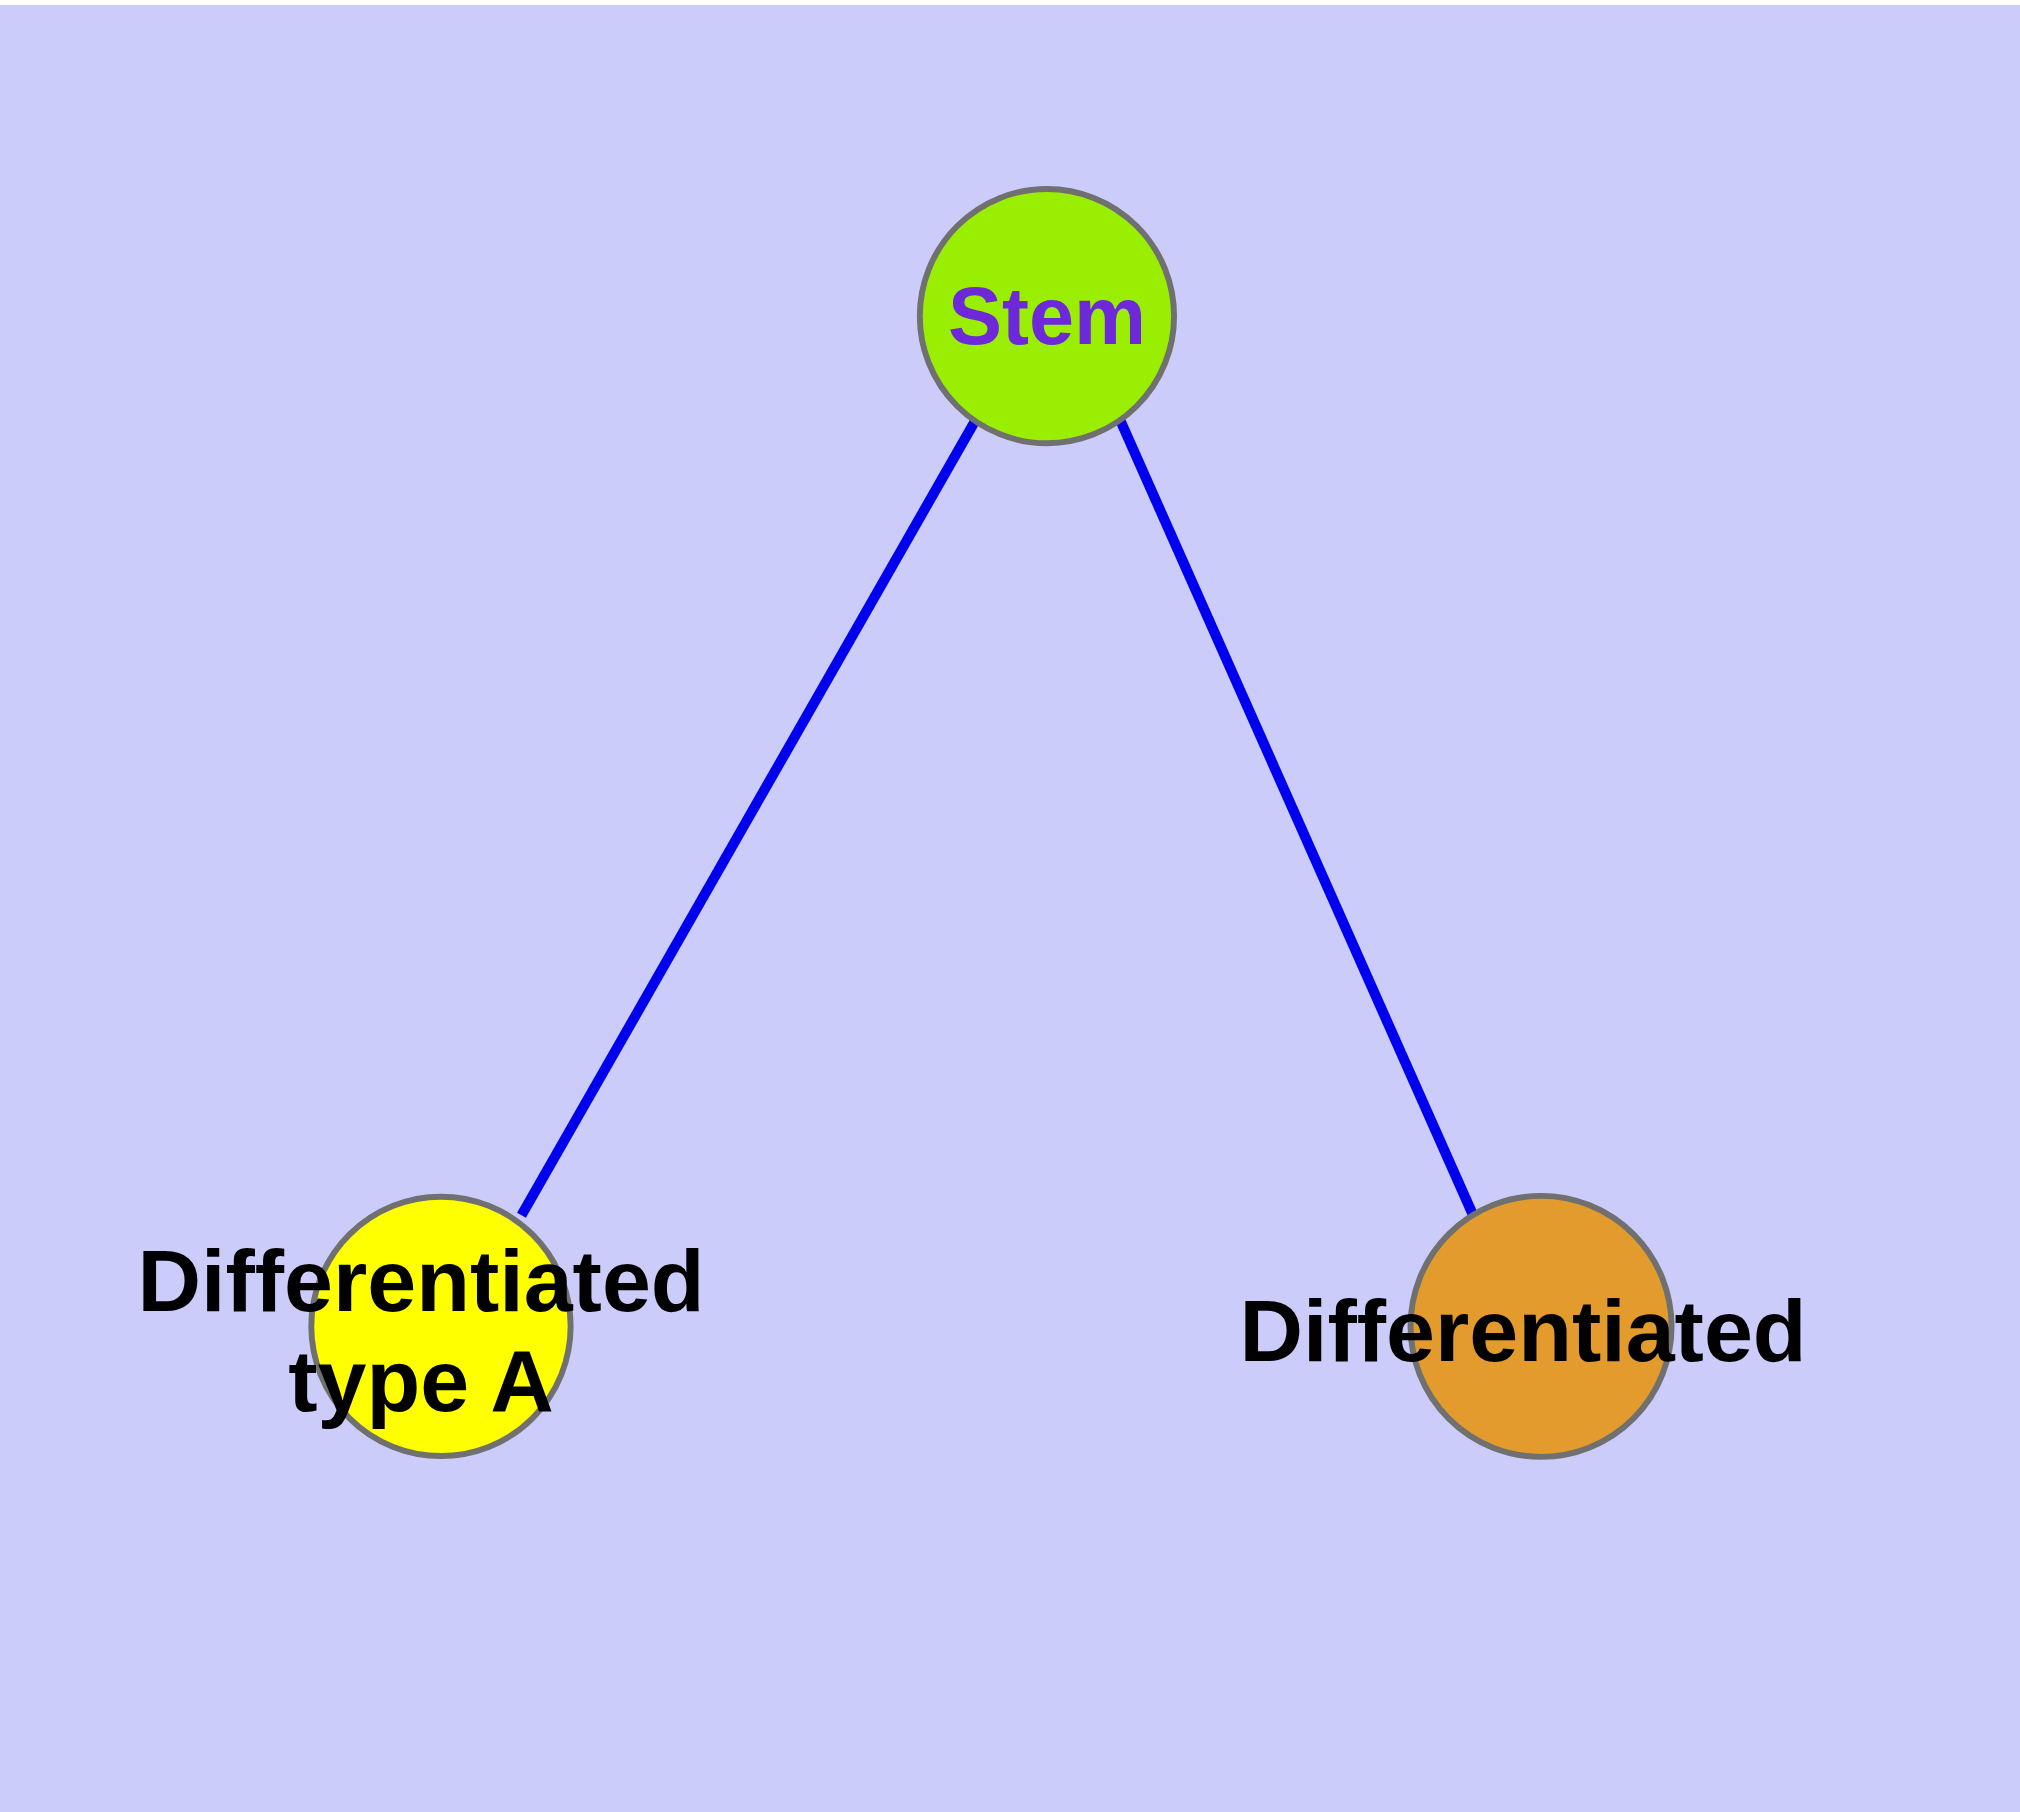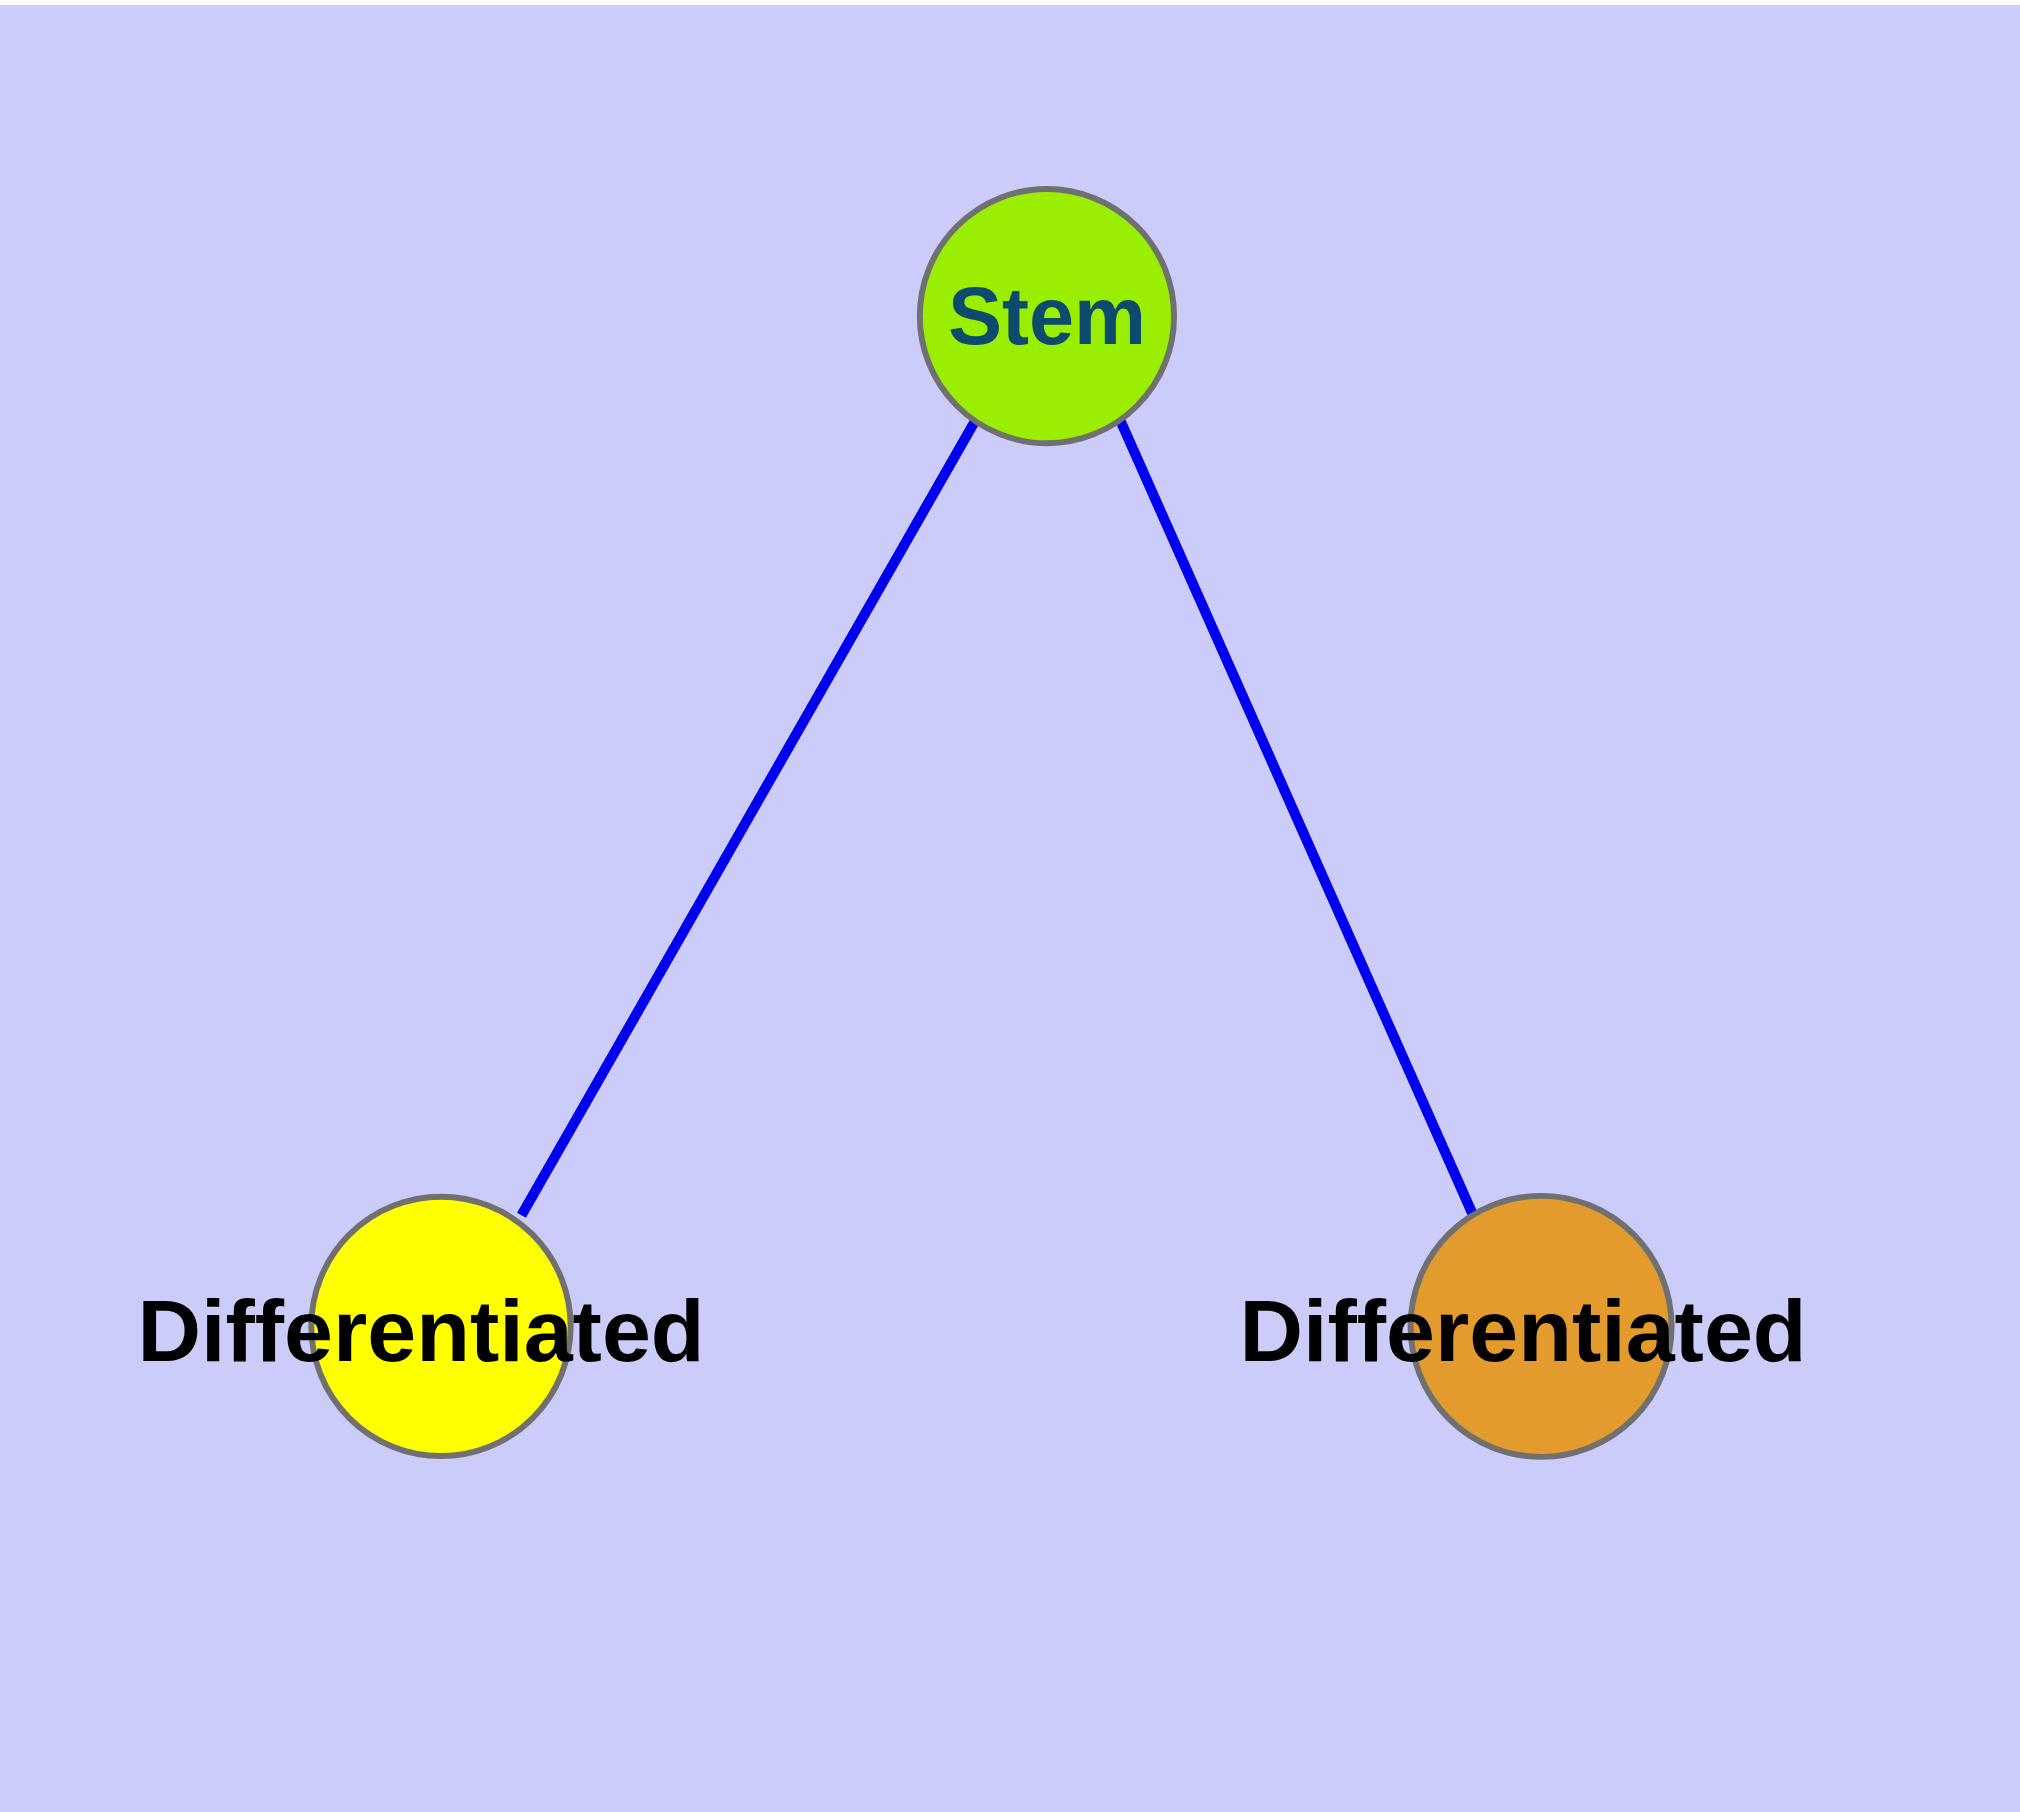--- a/index.html
+++ b/index.html
@@ -83,20 +83,20 @@
       <line class="edge-line" x1="1150" y1="497" x2="615" y2="1434" stroke="#0000ee" stroke-width="12"></line>
       <line class="edge-line" x1="1322" y1="497" x2="1737" y2="1432" stroke="#0000ee" stroke-width="12"></line>
     </g>
     <g>
       <circle class="node-circle" cx="1235" cy="373" r="150" fill="#9aee02" stroke="#707070" stroke-width="7"></circle>
       <circle class="node-circle" cx="520" cy="1565" r="153" fill="#ffff00" stroke="#707070" stroke-width="7"></circle>
       <circle class="node-circle" cx="1818" cy="1565" r="154" fill="#e29b2c" stroke="#707070" stroke-width="7"></circle>
     </g>
   </svg>
 
-  <div class="node-label" id="label-stem" style="color: #0c4a6e;">Stem</div>
+  <div class="node-label" id="label-stem" style="color: #6d28d9;">Stem</div>
 
-  <div class="node-label" id="label-type-a" style="color: rgb(0, 0, 0);"><span>Differentiated</span><br></div>
+  <div class="node-label" id="label-type-a" style="color: rgb(0, 0, 0);"><span>Differentiated</span><br><span>type A</span></div>
 
   <div class="node-label" id="label-type-b" style="color: rgb(0, 0, 0);"><span>Differentiated</span><br></div>
 
 </div>
 
 
 </body></html>

